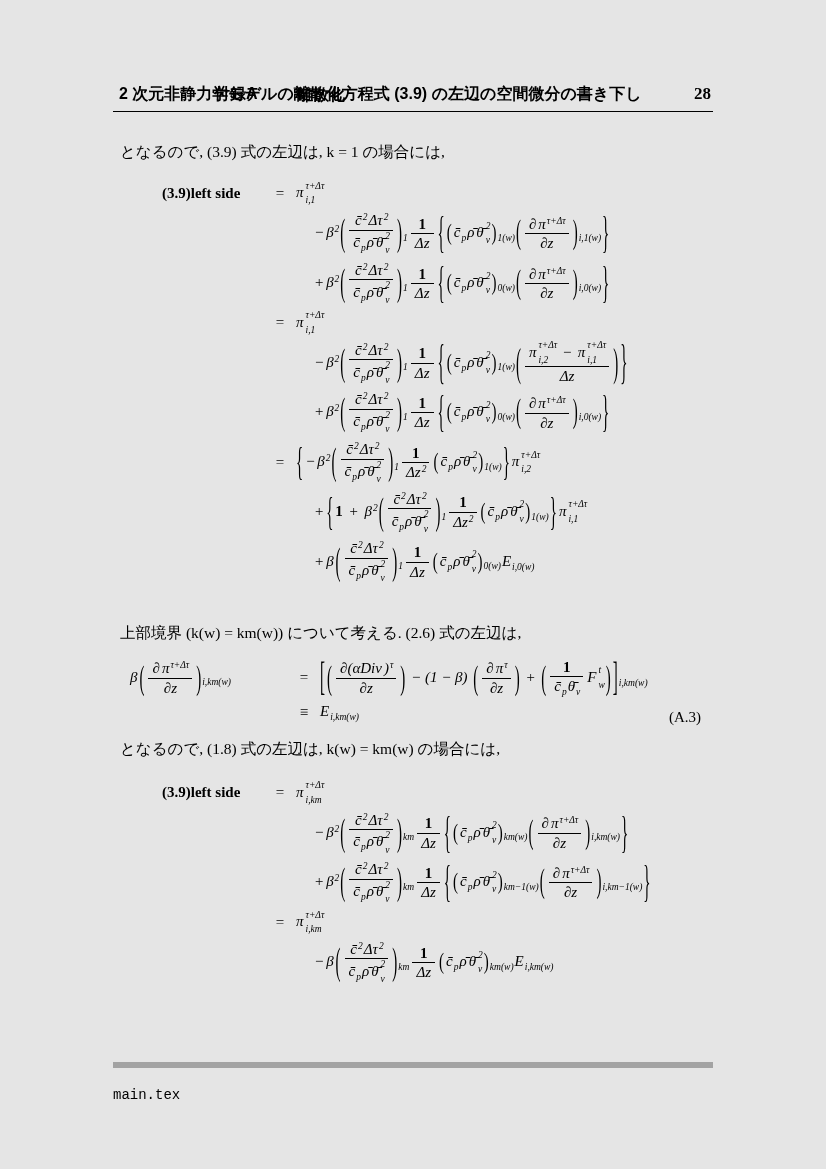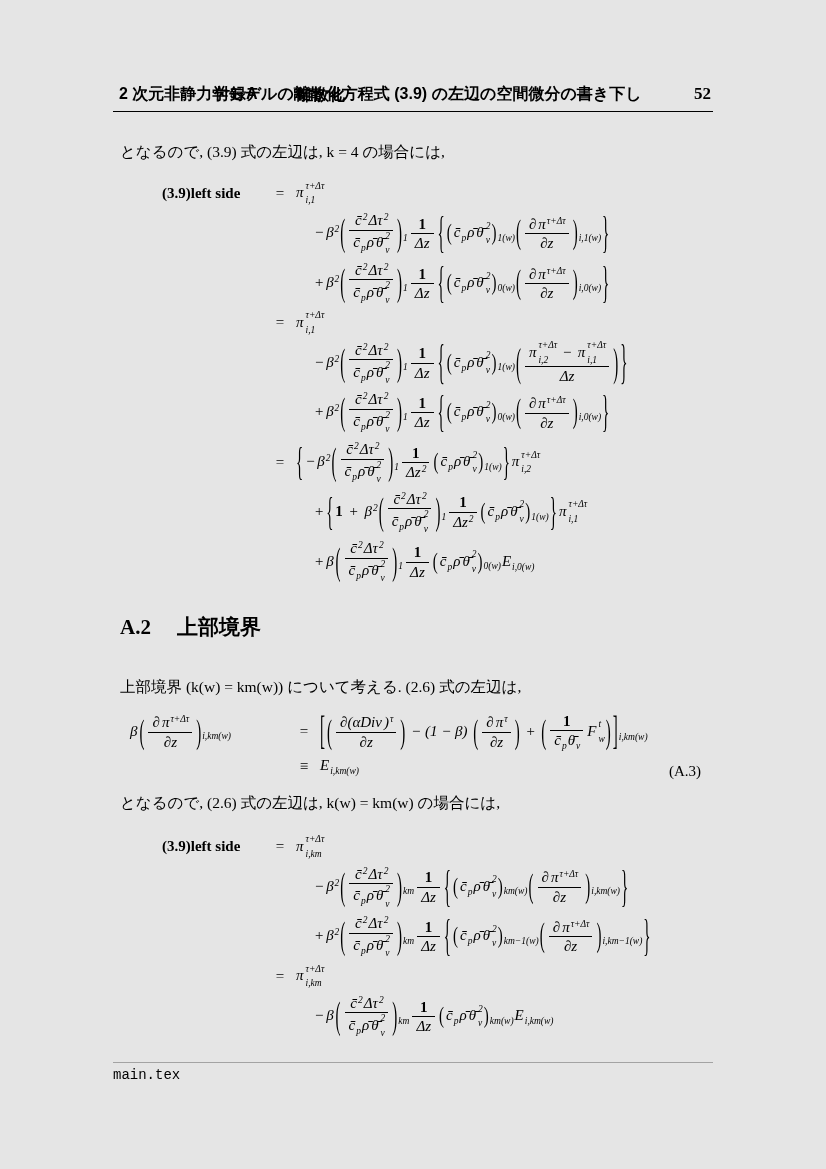--- a/index.html
+++ b/index.html
@@ -41,38 +41,38 @@
   .sup{font-size:9.5px;font-style:italic;vertical-align:0.55em;}
   .sub{font-size:9.5px;font-style:italic;vertical-align:-0.4em;}
   .ssb{display:inline-flex;flex-direction:column;justify-content:space-between;vertical-align:middle;
        height:24px;font-size:9.5px;font-style:italic;line-height:1;margin-left:1px;text-align:left;}
   .ssx{display:block;}
   .mfrac{display:inline-block;vertical-align:middle;text-align:center;margin:0 3px;}
   .fnum{display:block;padding:0 3px 1px;border-bottom:1px solid #000;line-height:1.1;}
   .fden{display:block;padding:1px 3px 0;line-height:1.1;}
   .delim{display:inline-block;vertical-align:middle;transform-origin:50% 50%;line-height:1;margin:0 1px;font-style:normal;}
   
-  .pfooter{position:absolute;left:113px;width:600px;top:1062px;border-top:1px solid #a3a3a3;
-           display:flex;justify-content:space-between;padding-top:4px;font-size:15px;}
+  .pfooter{position:absolute;left:113px;width:600px;top:1062px;border-top:6px solid #a3a3a3;
+           display:flex;justify-content:space-between;padding-top:19px;font-size:15px;}
   .pfooter .fl{font-family:"Liberation Mono","DejaVu Sans Mono",monospace;font-size:14px;}
 </style>
 </head>
 <body>
 
 <div class="page">
   <div class="content">
 
     <div class="pheader">
       <span class="base">2 次元非静力学モデルの離散化方程式 (3.9) の左辺の空間微分の書き下し</span>
       <span class="ovA">付録A</span>
       <span class="ovB">離散化</span>
-      <span class="pnum">52</span>
+      <span class="pnum">28</span>
     </div>
 
-    <div class="para p1">となるので, (3.9) 式の左辺は, k = 4 の場合には,</div>
+    <div class="para p1">となるので, (3.9) 式の左辺は, k = 1 の場合には,</div>
 
     <div class="eq eq1 b1">
         <div class="eqrow">
           <span class="eql"><span class="mr">(3.9)left side</span></span>
           <span class="eqr">=</span>
           <span class="eqm"><span class="mv"><span class="mi">π</span><span class="ssb">
                 <span class="ssx">τ+Δτ</span>
                 <span class="ssx">i,1</span>
               </span></span></span>
         </div>
@@ -168,44 +168,41 @@
           <span class="eqm"><span class="mi">+</span><span class="mi">β</span><span class="delim" style="transform: scaleY(2.5);">(</span><span class="mfrac"><span class="fnum"><span class="mv"><span class="mi">c̄</span><span class="sup">2</span></span><span class="mv"><span class="mi">Δτ</span><span class="sup">2</span></span></span><span class="fden"><span class="mv"><span class="mi">c̄</span><span class="sub">p</span></span><span class="mi">ρ̄</span><span class="mv"><span class="mi">θ̄</span><span class="ssb">
                     <span class="ssx">2</span>
                     <span class="ssx">v</span>
                   </span></span></span></span><span class="delim" style="transform: scaleY(2.5);">)</span><span class="sub">1</span><span class="mfrac"><span class="fnum"><span class="mr">1</span></span><span class="fden"><span class="mi">Δz</span></span></span><span class="delim" style="transform: scaleY(1.5);">(</span><span class="mv"><span class="mi">c̄</span><span class="sub">p</span></span><span class="mi">ρ̄</span><span class="mv"><span class="mi">θ̄</span><span class="ssb">
                 <span class="ssx">2</span>
                 <span class="ssx">v</span>
               </span></span><span class="delim" style="transform: scaleY(1.5);">)</span><span class="sub">0(w)</span><span class="mv"><span class="mi">E</span><span class="sub">i,0(w)</span></span></span>
         </div>
       </div>
 
-    <div class="sect">
-      <span class="snum">A.2</span><span>上部境界</span>
-    </div>
 
     <div class="para p2">上部境界 (k(w) = km(w)) について考える. (2.6) 式の左辺は,</div>
 
     <div class="eq eqa3 a3">
         <div class="eqrow">
           <span class="eql"><span class="mi">β</span><span class="delim" style="transform: scaleY(2.3);">(</span><span class="mfrac"><span class="fnum"><span class="mi">∂</span><span class="mv"><span class="mi">π</span><span class="sup">τ+Δτ</span></span></span><span class="fden"><span class="mi">∂z</span></span></span><span class="delim" style="transform: scaleY(2.3);">)</span><span class="sub">i,km(w)</span></span>
           <span class="eqr">=</span>
           <span class="eqm"><span class="delim" style="transform: scaleY(2.6);">[</span><span class="delim" style="transform: scaleY(2.3);">(</span><span class="mfrac"><span class="fnum"><span class="mi">∂(αDiv</span><span class="mv"><span class="mi">)</span><span class="sup">τ</span></span></span><span class="fden"><span class="mi">∂z</span></span></span><span class="delim" style="transform: scaleY(2.3);">)</span><span class="mi"> − (1 − β) </span><span class="delim" style="transform: scaleY(2.3);">(</span><span class="mfrac"><span class="fnum"><span class="mi">∂</span><span class="mv"><span class="mi">π</span><span class="sup">τ</span></span></span><span class="fden"><span class="mi">∂z</span></span></span><span class="delim" style="transform: scaleY(2.3);">)</span><span class="mi"> + </span><span class="delim" style="transform: scaleY(2.3);">(</span><span class="mfrac"><span class="fnum"><span class="mr">1</span></span><span class="fden"><span class="mv"><span class="mi">c̄</span><span class="sub">p</span></span><span class="mv"><span class="mi">θ̄</span><span class="sub">v</span></span></span></span><span class="mv"><span class="mi">F</span><span class="ssb">
                 <span class="ssx">t</span>
                 <span class="ssx">w</span>
               </span></span><span class="delim" style="transform: scaleY(2.3);">)</span><span class="delim" style="transform: scaleY(2.6);">]</span><span class="sub">i,km(w)</span></span>
         </div>
         <div class="eqrow">
           <span class="eql"></span>
           <span class="eqr">≡</span>
           <span class="eqm"><span class="mv"><span class="mi">E</span><span class="sub">i,km(w)</span></span></span>
           <span class="eqtag">(A.3)</span>
         </div>
       </div>
 
-    <div class="para p3">となるので, (2.6) 式の左辺は, k(w) = km(w) の場合には,</div>
+    <div class="para p3">となるので, (1.8) 式の左辺は, k(w) = km(w) の場合には,</div>
 
     <div class="eq eq2 b2">
         <div class="eqrow">
           <span class="eql"><span class="mr">(3.9)left side</span></span>
           <span class="eqr">=</span>
           <span class="eqm"><span class="mv"><span class="mi">π</span><span class="ssb">
                 <span class="ssx">τ+Δτ</span>
                 <span class="ssx">i,km</span>
               </span></span></span>
         </div>

